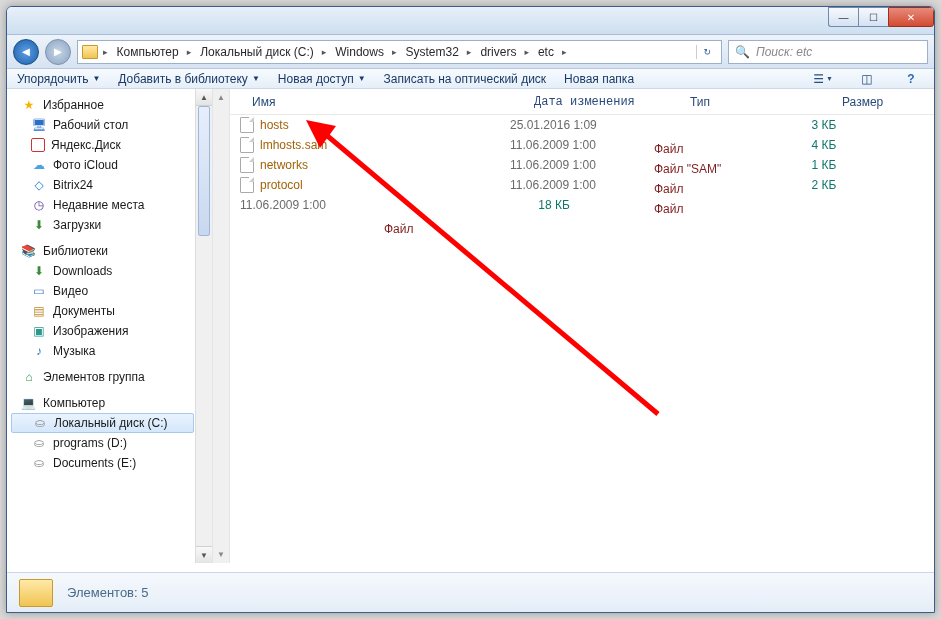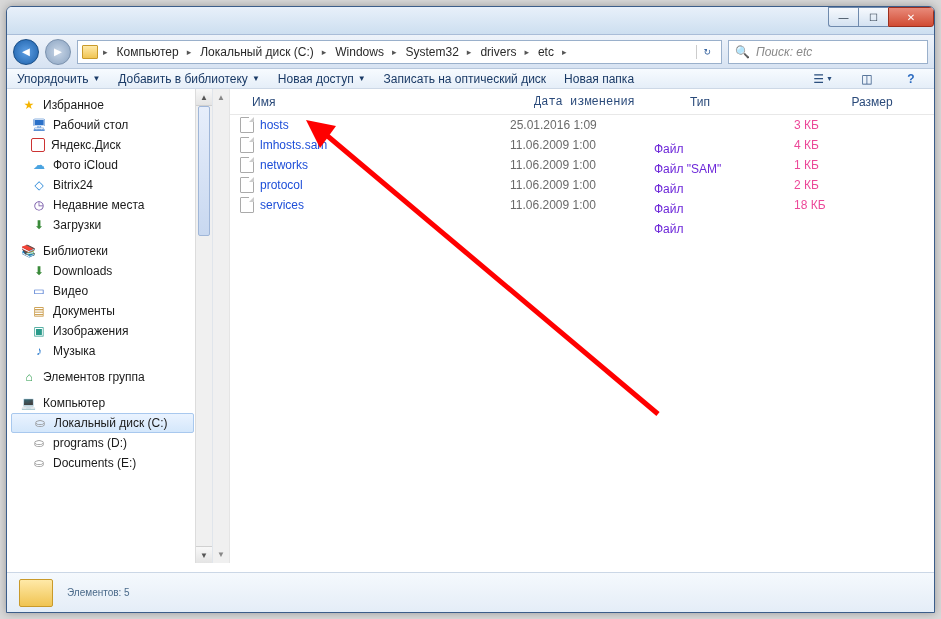--- a/index.html
+++ b/index.html
@@ -54,33 +54,33 @@
 .ico.drive { color: #8a8a8a; }
 .main { flex: 1; position: relative; background: #fff; }
 .main .mscroll { position: absolute; left: 0; top: 0; bottom: 0; width: 17px; background: #f0f0f0; border-right: 1px solid #e5e5e5; }
 .mscroll .arr { height: 17px; display: flex; align-items: center; justify-content: center; color: #888; font-size: 8px; }
 .mscroll .arr.bot { position: absolute; bottom: 0; width: 100%; }
 .cols { display: flex; height: 26px; align-items: center; border-bottom: 1px solid #e8e8e8; margin-left: 17px; color: #2a4a7a; }
 .cols .col { padding: 0 10px; margin-left: 12px; }
 .cols .c-name { width: 270px; }
 .cols .c-date { width: 144px; font-family: Liberation Mono, monospace; }
 .cols .c-type { width: 140px; }
-.cols .c-size { width: 80px; text-align: center; }
+.cols .c-size { width: 80px; text-align: left; }
 .rows { margin-left: 17px; }
 .row { display: flex; height: 20px; align-items: center; }
-.row .cell { padding: 0 10px; color: #1d4ed8; }
+.row .cell { padding: 0 10px; color: #a16207; }
 .row .cell.name { width: 270px; display: flex; align-items: center; gap: 6px; }
 .row .cell.date { width: 144px; color: #6a6a6a; }
-.row .cell.type { width: 140px; color: #6d28d9; margin-top: 48px; }
-.row .cell.size { width: 80px; text-align: left; color: #ec4899; }
+.row .cell.type { width: 140px; color: #7f1d1d; margin-top: 48px; }
+.row .cell.size { width: 80px; text-align: center; color: #0f766e; }
 .file-icon { width: 14px; height: 16px; background: #fff; border: 1px solid #aaa; border-radius: 1px; position: relative; }
 .file-icon::after { content: ""; position: absolute; right: -1px; top: -1px; width: 5px; height: 5px; background: linear-gradient(135deg,#fff 48%,#ccc 52%); }
 .status { position: absolute; left: 0; right: 0; bottom: 0; height: 40px; background: linear-gradient(#f5f9fd,#e4edf7); border-top: 1px solid #cbd7e6; display: flex; align-items: center; padding: 0 12px; gap: 14px; }
 .status .bigfolder { width: 34px; height: 28px; background: linear-gradient(#ffe9a8,#f0c452); border: 1px solid #c99a2a; border-radius: 2px; }
-.status .txt { color: #4a6a8a; font-size: 10px; }
+.status .txt { color: #4a6a8a; font-size: 13px; }
 .arrow-overlay { position: absolute; pointer-events: none; }
 </style>
 </head>
 <body>
 
 <div class="window">
 
   <div class="titlebar">
     <div class="winbtns">
       <div class="winbtn min">—</div>
@@ -268,24 +268,20 @@
           <div class="row">
             <div class="cell name">
               <span class="file-icon"></span>
               <span>protocol</span>
             </div>
             <div class="cell date">11.06.2009 1:00</div>
             <div class="cell type">Файл</div>
             <div class="cell size">2 КБ</div>
           </div>
           <div class="row">
-            <div class="cell name">
-              <span class="file-icon"></span>
-              <span>services</span>
-            </div>
             <div class="cell date">11.06.2009 1:00</div>
             <div class="cell type">Файл</div>
             <div class="cell size">18 КБ</div>
           </div>
         </div>
 
       <svg class="arrow-overlay" style="left:85px;top:25px;width:370px;height:310px">
         <line x1="360" y1="300" x2="20" y2="14" stroke="#ff0000" stroke-width="5"></line>
         <polygon points="8,6 38,12 22,34" fill="#ff0000"></polygon>
       </svg>

